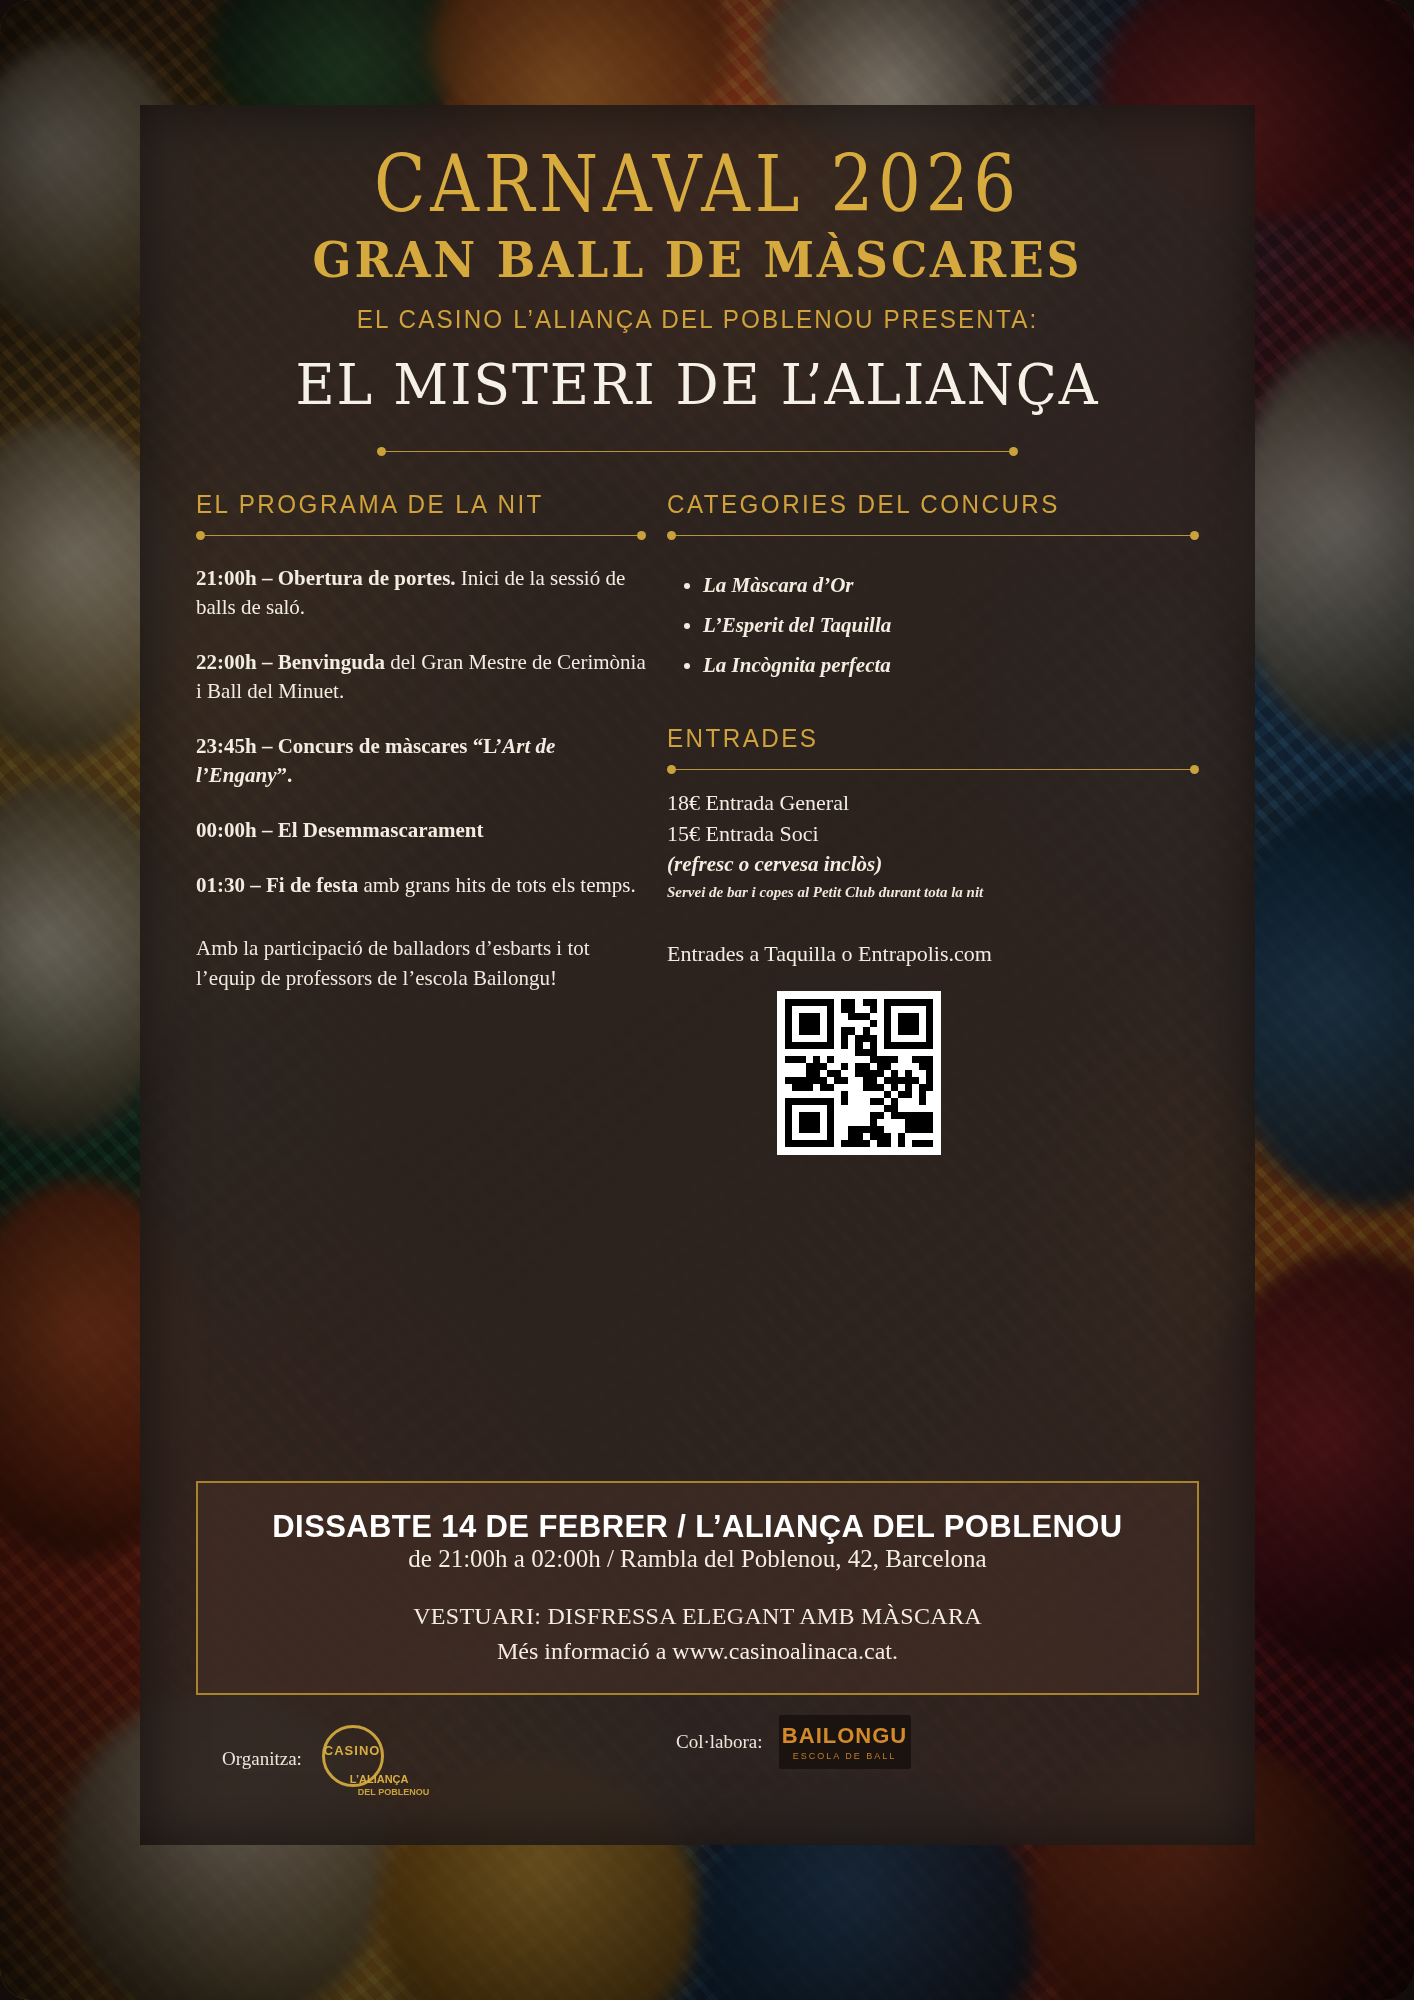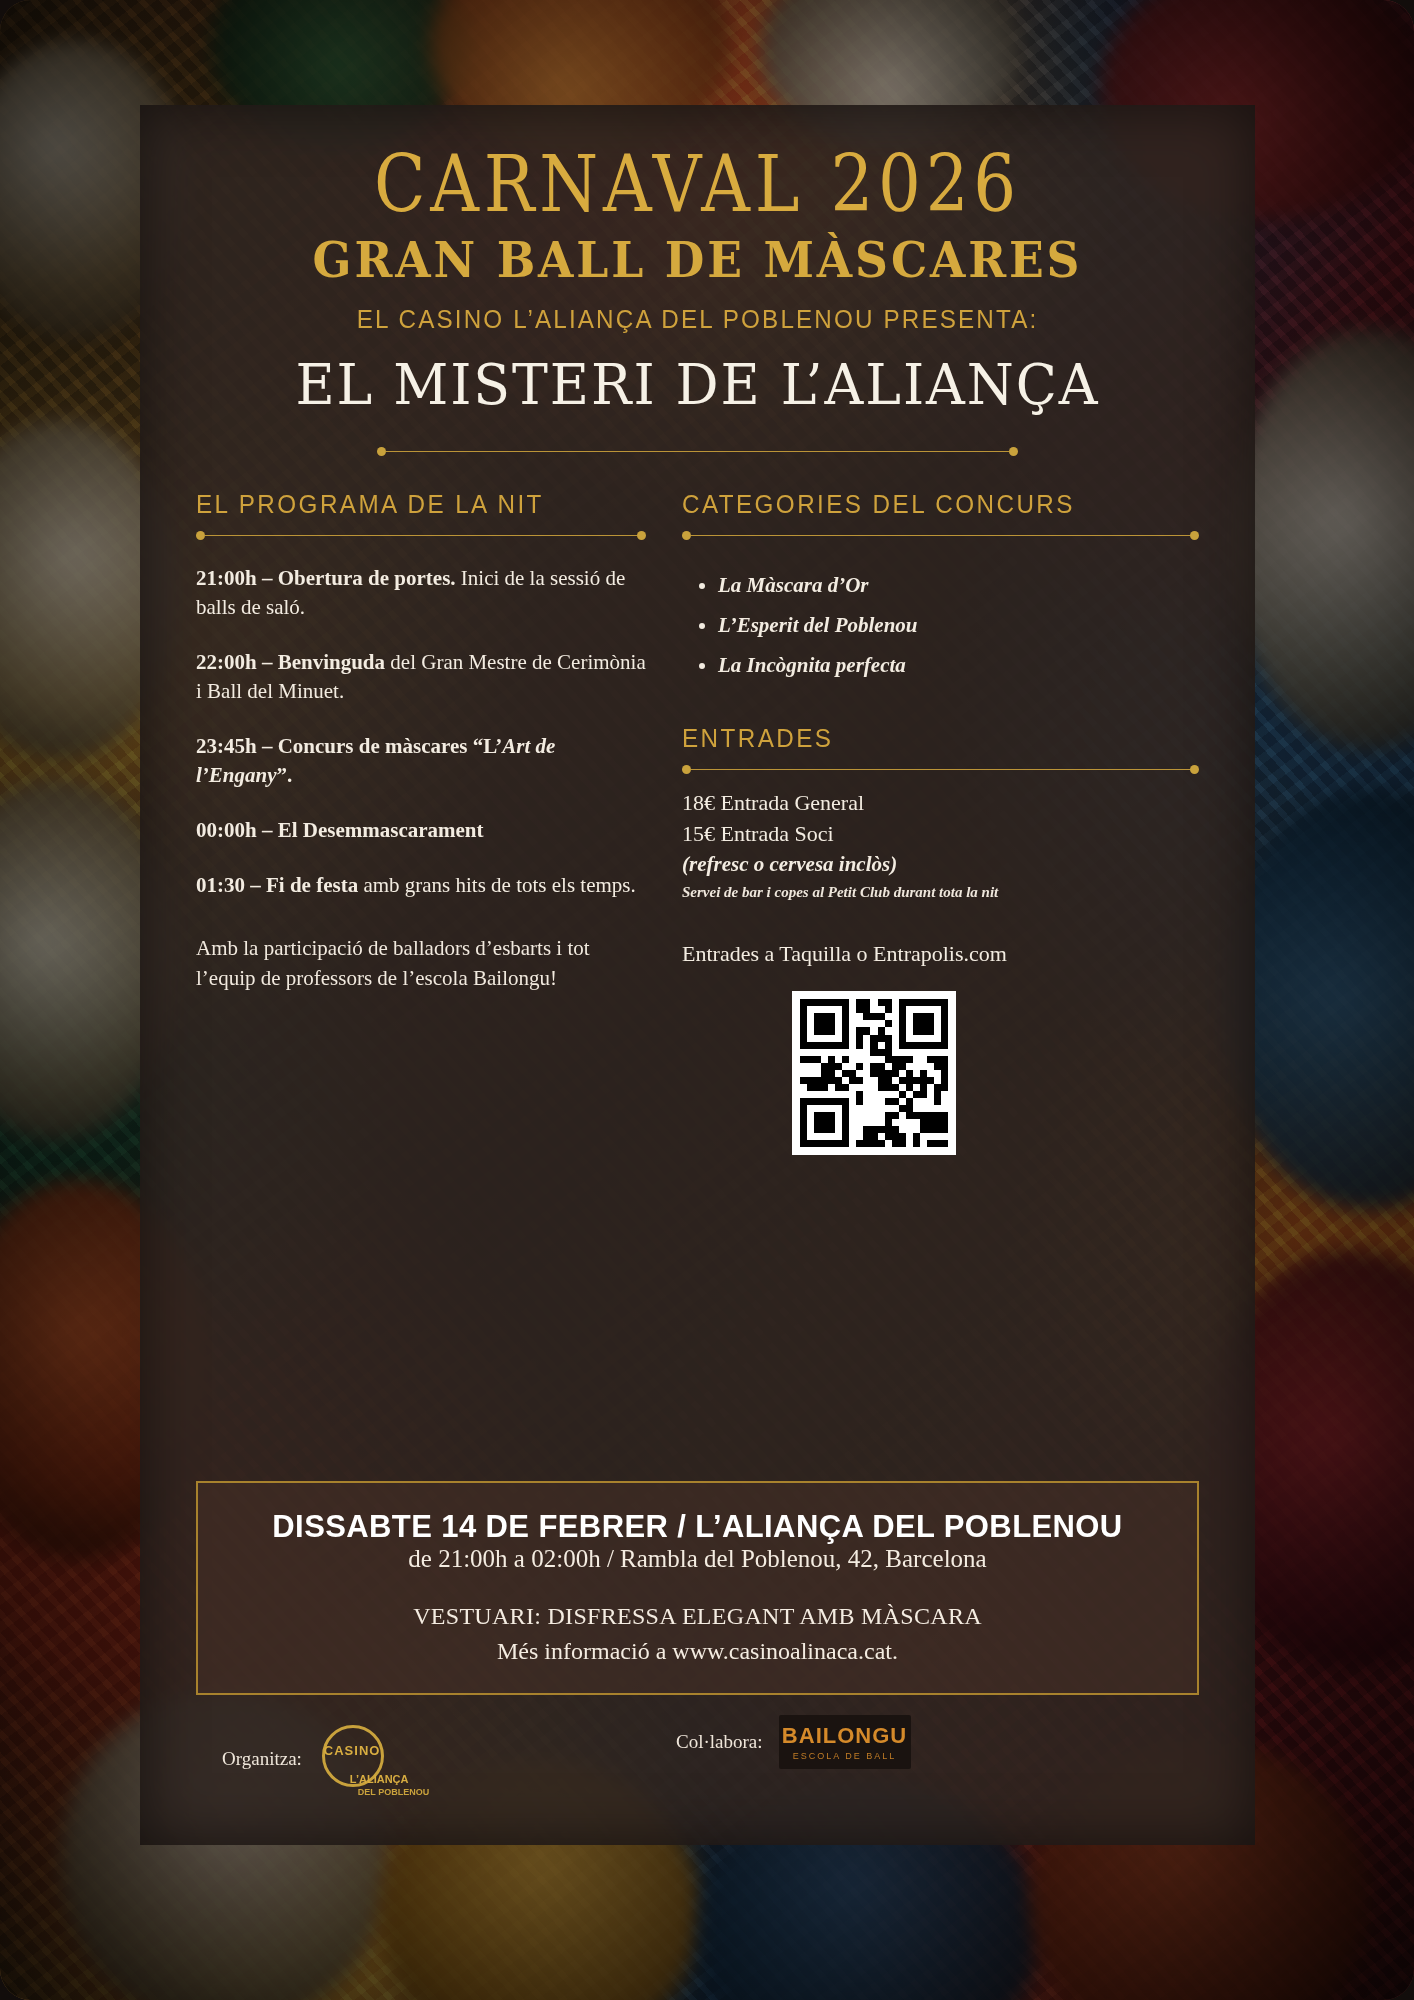--- a/index.html
+++ b/index.html
@@ -149,21 +149,21 @@
     height: 1px;
     background: #bb9437;
     flex: 1 1 auto;
   }
   .divider.small { width: 100%; margin: 12px 0 0 0; }
 
   
   .columns {
     display: flex;
     margin-top: 34px;
-    gap: 36px;
+    gap: 21px;
   }
   .col-left { width: 450px; flex: 0 0 450px; }
   .col-right { flex: 1 1 auto; }
 
   .section-head {
     font-family: "Liberation Sans", sans-serif;
     font-size: 25px;
     letter-spacing: 2.5px;
     color: #cfa23c;
     text-transform: uppercase;
@@ -451,21 +451,21 @@
         <div class="col-right">
           <div class="section-head">CATEGORIES DEL CONCURS</div>
           <div class="divider small">
             <span class="dot"></span>
             <span class="line"></span>
             <span class="dot"></span>
           </div>
 
           <ul class="cat-list">
             <li>La Màscara d’Or</li>
-            <li>L’Esperit del Poblenou</li>
+            <li>L’Esperit del Taquilla</li>
             <li>La Incògnita perfecta</li>
           </ul>
 
           <div class="section-head entrades-head">ENTRADES</div>
           <div class="divider small">
             <span class="dot"></span>
             <span class="line"></span>
             <span class="dot"></span>
           </div>
 

